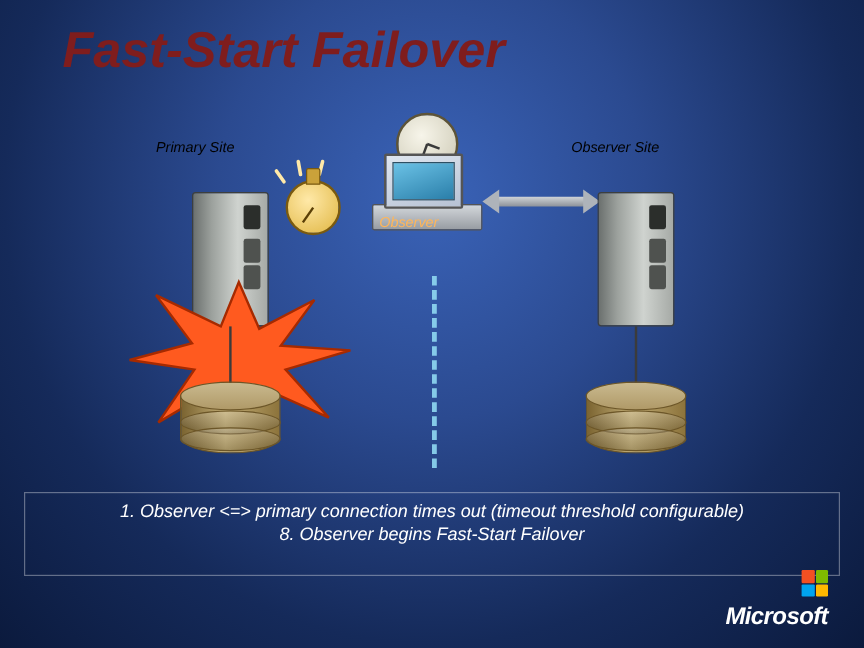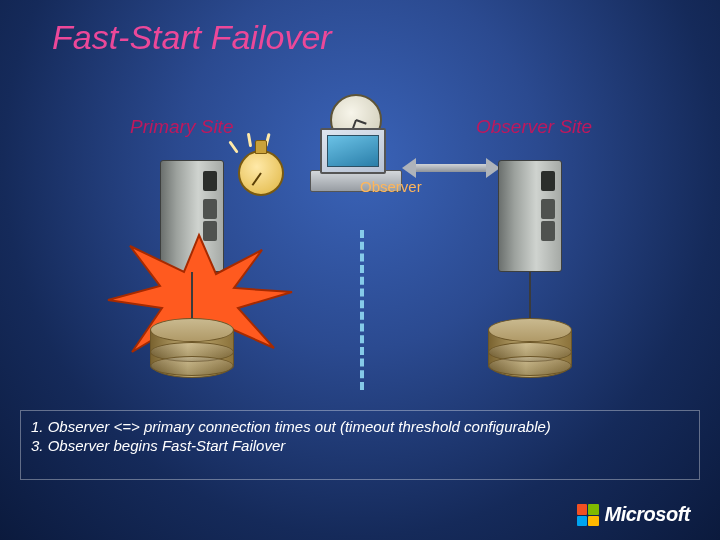--- a/index.html
+++ b/index.html
@@ -6,59 +6,60 @@
   html, body { width: 720px; height: 540px; overflow: hidden; }
   body {
     font-family: Arial, Helvetica, sans-serif;
     background: radial-gradient(ellipse at 50% 30%, #3a63b8 0%, #2b4a90 35%, #152a5a 70%, #0b1a3d 100%);
     color: #fff;
     position: relative;
   }
   .title {
     position: absolute;
     top: 18px; left: 52px;
-    font-size: 34px;
-    font-weight: 400;
-    font-style: italic;
-    color: #ec4899;
+    font-size: 42px;
+    font-weight: 700;
+    font-style: italic;
+    color: #7f1d1d;
   }
 
   .site-label {
     position: absolute;
-    font-size: 19px;
-    color: #be185d;
+    font-size: 12px;
+    color: #000000;
     font-style: italic;
   }
   .primary-label { top: 116px; left: 130px; }
   .standby-label { top: 116px; left: 476px; }
 
   .observer-label {
     position: absolute;
     top: 178px; left: 316px;
     color: #ffb65a;
-    font-size: 15px;
-    margin-left: 44px;
+    font-style: italic;
+    font-size: 12px;
   }
 
   .steps-box {
     position: absolute;
     left: 20px; right: 20px; top: 410px;
     height: 70px;
     border: 1px solid rgba(255,255,255,0.35);
     padding: 6px 10px;
     font-style: italic;
     font-size: 15px;
     line-height: 1.28;
     color: #fff;
+    text-align: center;
   }
 
   .logo {
     position: absolute;
     right: 30px; bottom: 14px;
-    display: flex; align-items: flex-end; gap: 6px;
+    display: flex; align-items: flex-end; gap: 6px; flex-direction: column;
   }
   .logo-flag { width: 22px; height: 22px; display: grid; grid-template: 1fr 1fr / 1fr 1fr; gap: 1px; }
   .logo-flag span { border-radius: 1px; }
   .lf-r { background:#f25022; } .lf-g { background:#7fba00; } .lf-b { background:#00a4ef; } .lf-y { background:#ffb900; }
   .logo-text { font-size: 20px; font-weight: 700; font-style: italic; color:#fff; letter-spacing: -0.5px; }
 
   
   .server {
     position: absolute;
     width: 64px; height: 112px;
@@ -194,21 +195,21 @@
   <div class="body"></div>
     <div class="ring r1"></div>
     <div class="ring r2"></div>
     <div class="top"></div>
 </div>
 
 <div class="dashline"></div>
 
 <div class="steps-box">
   <div>1. Observer &lt;=&gt; primary connection times out (timeout threshold configurable)</div>
-  <div>3. Observer begins Fast-Start Failover</div>
+  <div>8. Observer begins Fast-Start Failover</div>
 </div>
 
 <div class="logo">
   <div class="logo-flag">
     <span class="lf-r"></span>
       <span class="lf-g"></span>
       <span class="lf-b"></span>
       <span class="lf-y"></span>
   </div>
   <div class="logo-text">Microsoft</div>

